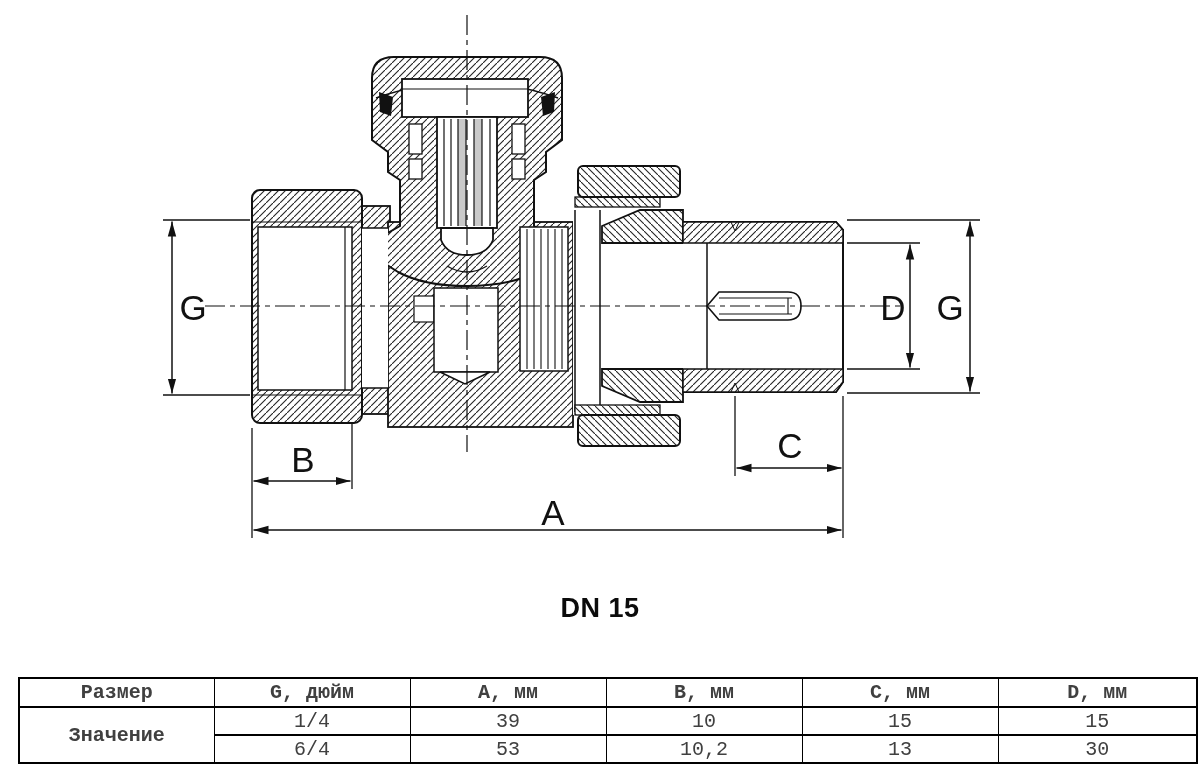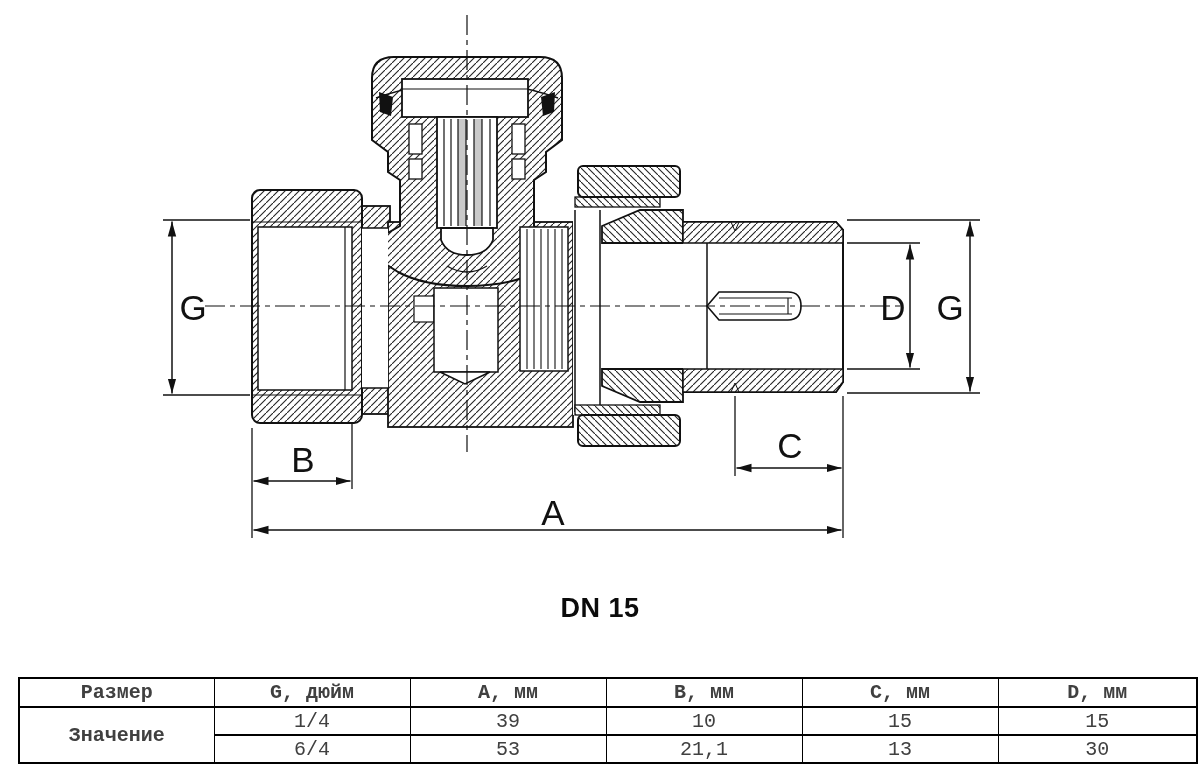--- a/index.html
+++ b/index.html
@@ -190,19 +190,19 @@
         <td class="rowlabel" rowspan="2">Значение</td>
         <td>1/4</td>
         <td>39</td>
         <td>10</td>
         <td>15</td>
         <td>15</td>
       </tr>
       <tr>
         <td>6/4</td>
         <td>53</td>
-        <td>21,1</td>
+        <td>10,2</td>
         <td>13</td>
         <td>30</td>
       </tr>
     </tbody>
   </table>
 </div>
 
 </body></html>

